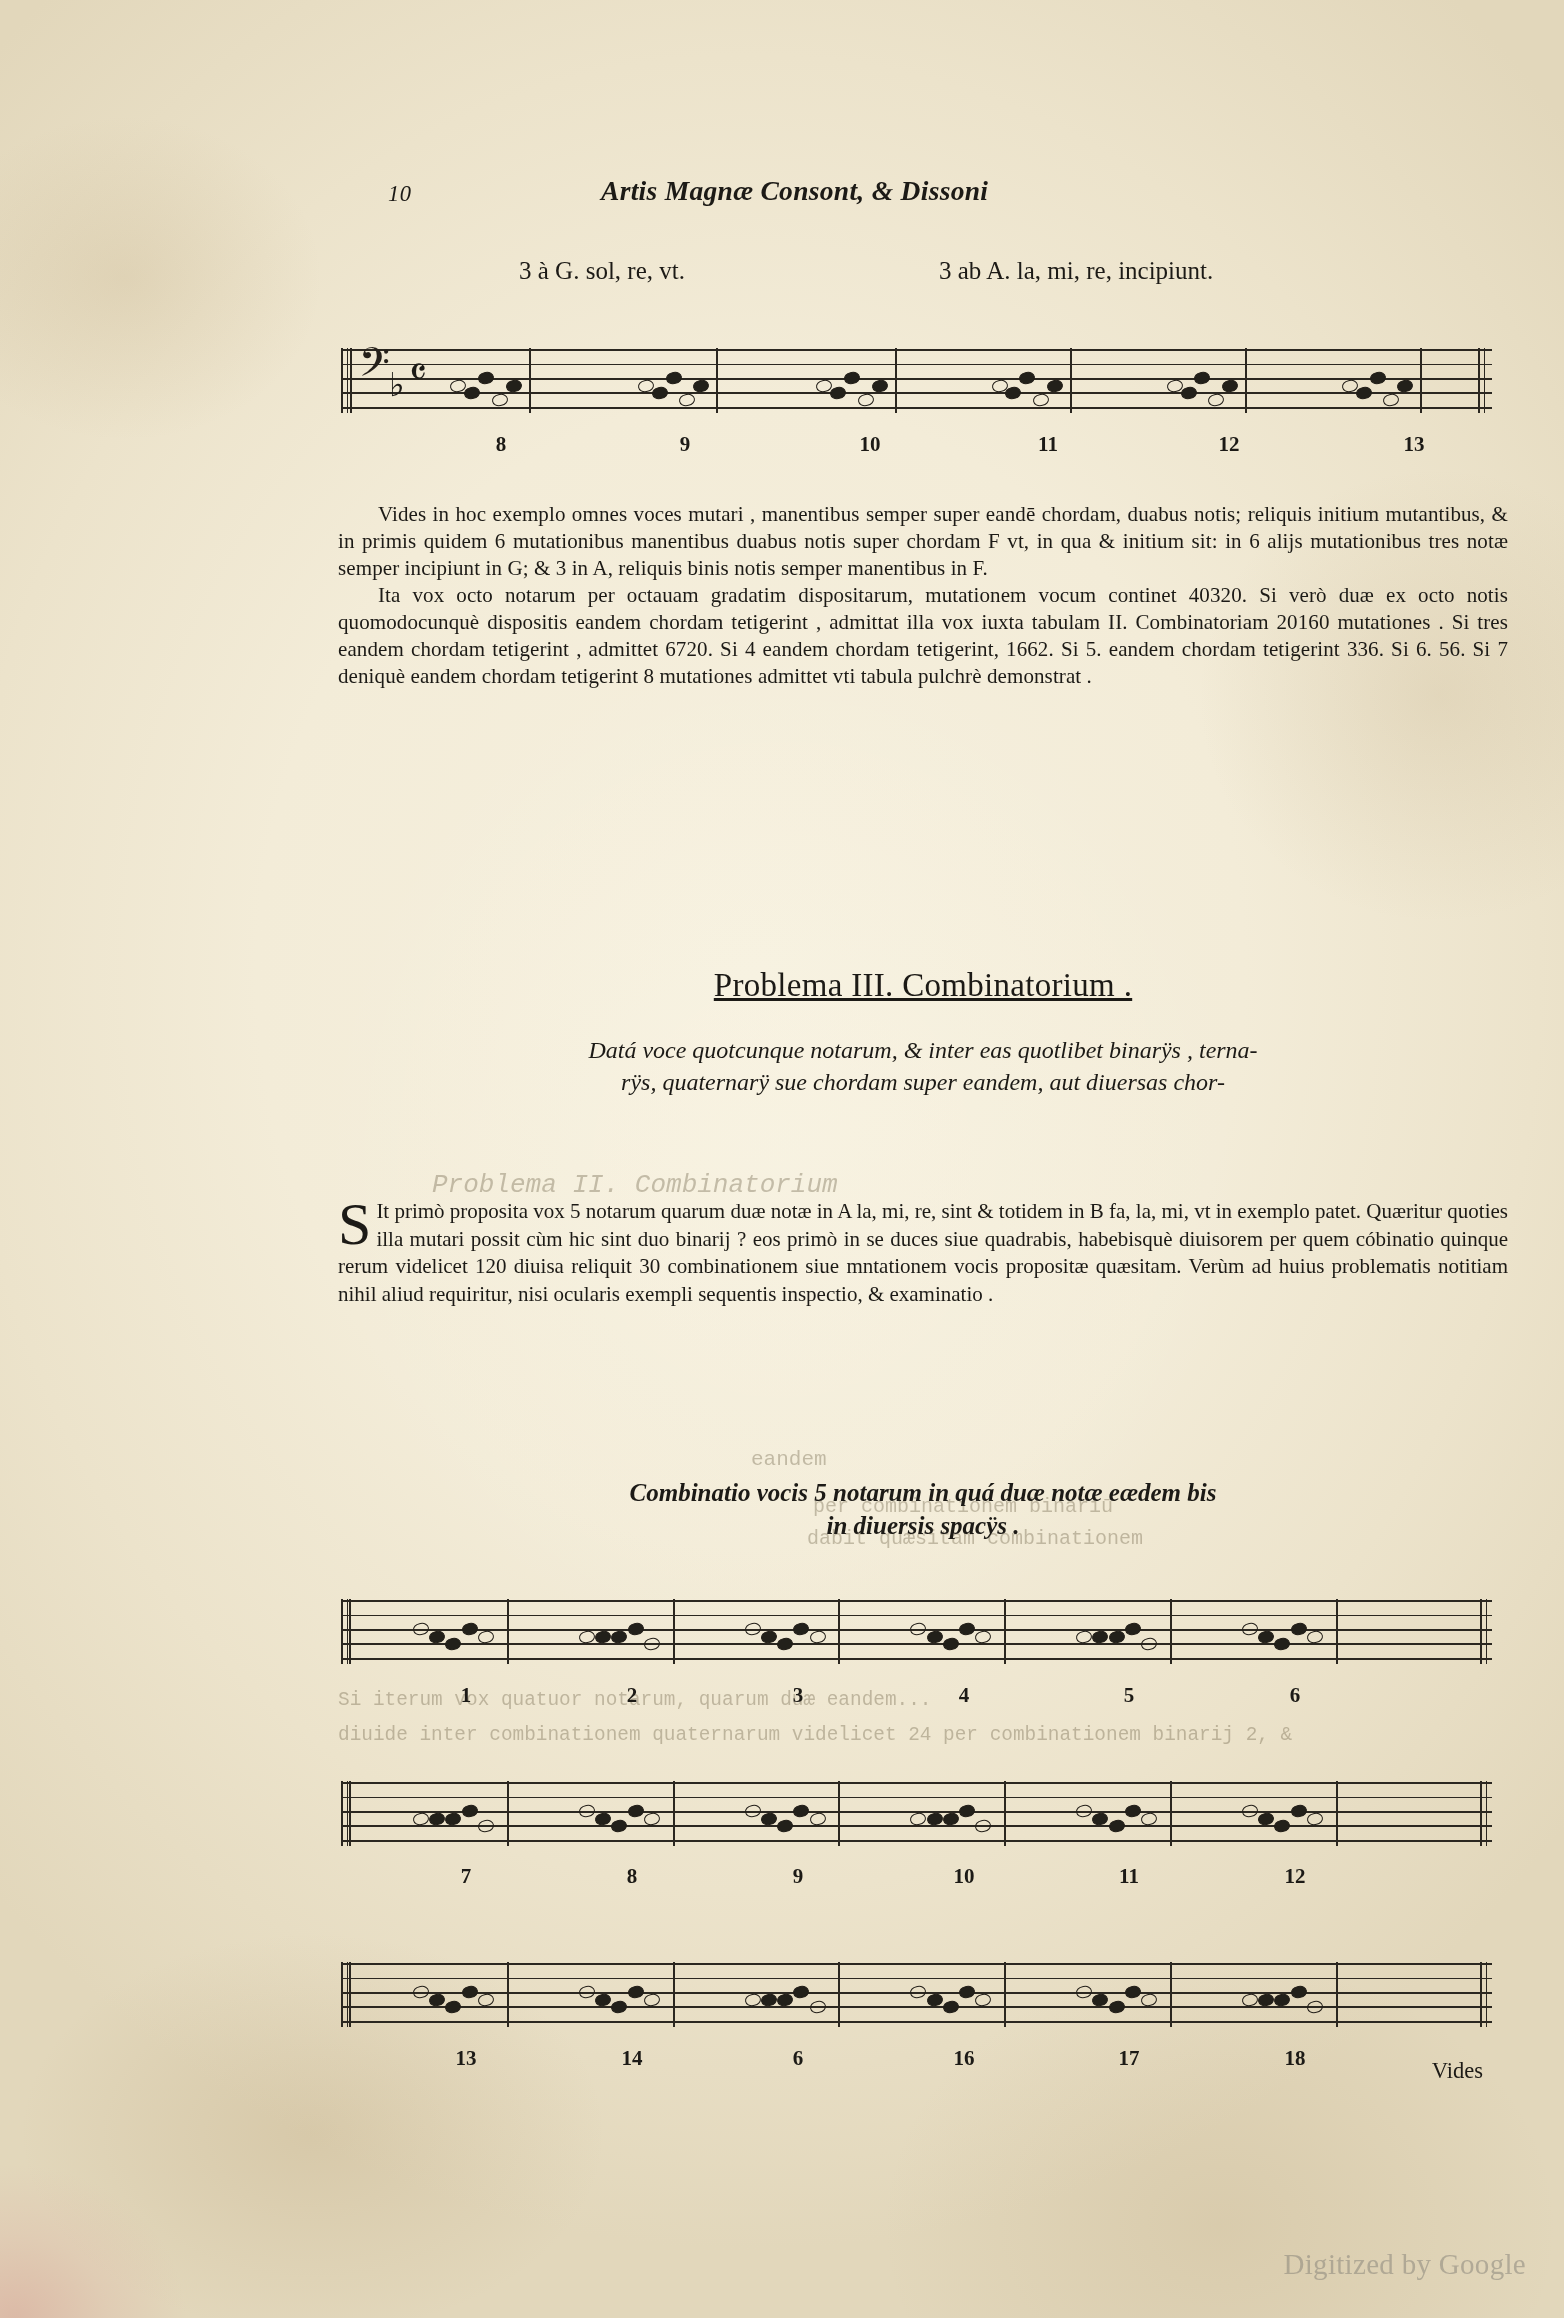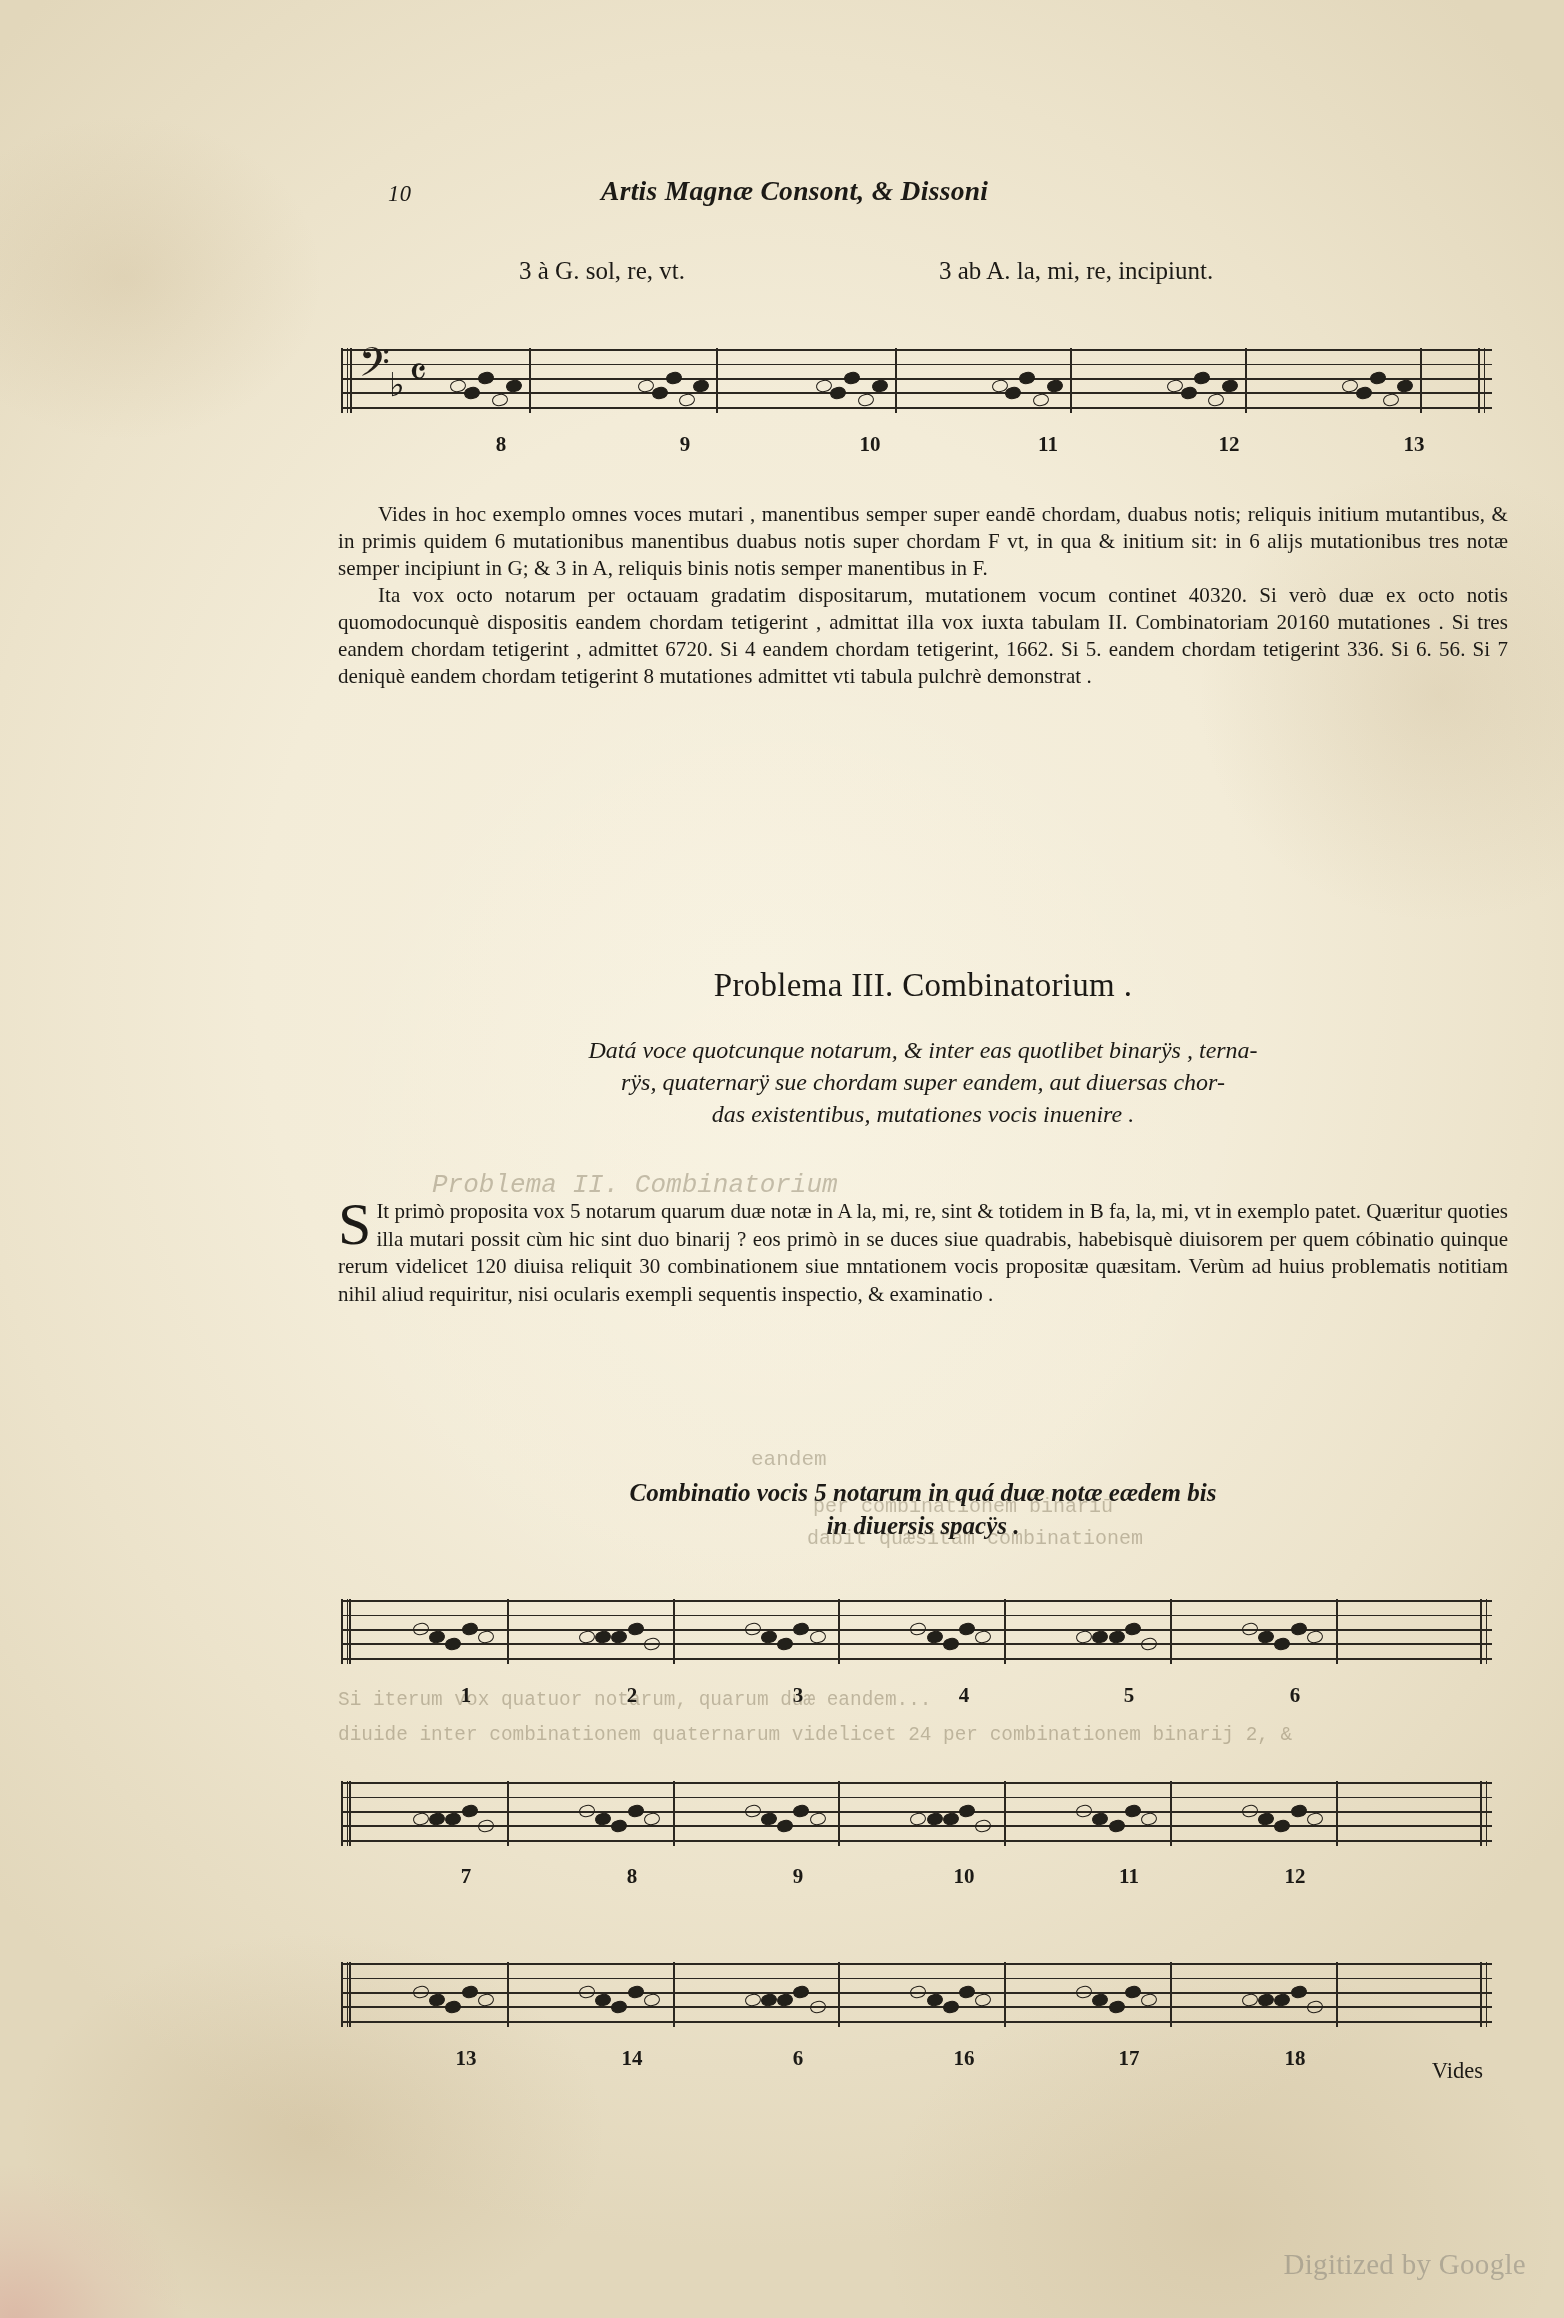--- a/index.html
+++ b/index.html
@@ -354,28 +354,27 @@
       <span style="left: 707px;">11</span>
       <span style="left: 888px;">12</span>
       <span style="left: 1073px;">13</span>
     </div>
 
   <div class="col" style="top:501px;">
     <p class="body indent">Vides in hoc exemplo omnes voces mutari , manentibus semper super eandē chordam, duabus notis; reliquis initium mutantibus, &amp; in primis quidem 6 mutationibus manentibus duabus notis super chordam F vt, in qua &amp; initium sit: in 6 alijs mutationibus tres notæ semper incipiunt in G; &amp; 3 in A, reliquis binis notis semper manentibus in F.</p>
     <p class="body indent">Ita vox octo notarum per octauam gradatim dispositarum, mutationem vocum continet 40320. Si verò duæ ex octo notis quomodocunquè dispositis eandem chordam tetigerint , admittat illa vox iuxta tabulam II. Combinatoriam 20160 mutationes . Si tres eandem chordam tetigerint , admittet 6720. Si 4 eandem chordam tetigerint, 1662. Si 5. eandem chordam tetigerint 336. Si 6. 56. Si 7 deniquè eandem chordam tetigerint 8 mutationes admittet vti tabula pulchrè demonstrat .</p>
   </div>
 
-  <div class="col" style="top:967px;">
+  <div class="col" style="top:967px;text-decoration:underline;">
     <h2 class="problema">Problema III. Combinatorium .</h2>
   </div>
 
   <div class="col" style="top:1035px;">
     <p class="statement">Datá voce quotcunque notarum, &amp; inter eas quotlibet binarÿs , terna-</p>
     <p class="statement">rÿs, quaternarÿ sue chordam super eandem, aut diuersas chor-</p>
-    <p class="statement">das existentibus, mutationes vocis inuenire .</p>
   </div>
 
   <div class="col" style="top:1198px;">
     <p class="dropcap-para"><span class="dropcap">S</span><span>It primò proposita vox 5 notarum quarum duæ notæ in A la, mi, re, sint &amp; totidem in B fa, la, mi, vt in exemplo patet. Quæritur quoties illa mutari possit cùm hic sint duo binarij ? eos primò in se duces siue quadrabis, habebisquè diuisorem per quem cóbinatio quinque rerum videlicet 120 diuisa reliquit 30 combinationem siue mntationem vocis propositæ quæsitam. Verùm ad huius problematis notitiam nihil aliud requiritur, nisi ocularis exempli sequentis inspectio, &amp; examinatio .</span></p>
   </div>
 
   <div class="col" style="top:1477px;">
     <p class="caption">Combinatio vocis 5 notarum in quá duæ notæ eædem bis</p>
     <p class="caption">in diuersis spacÿs .</p>
   </div>

